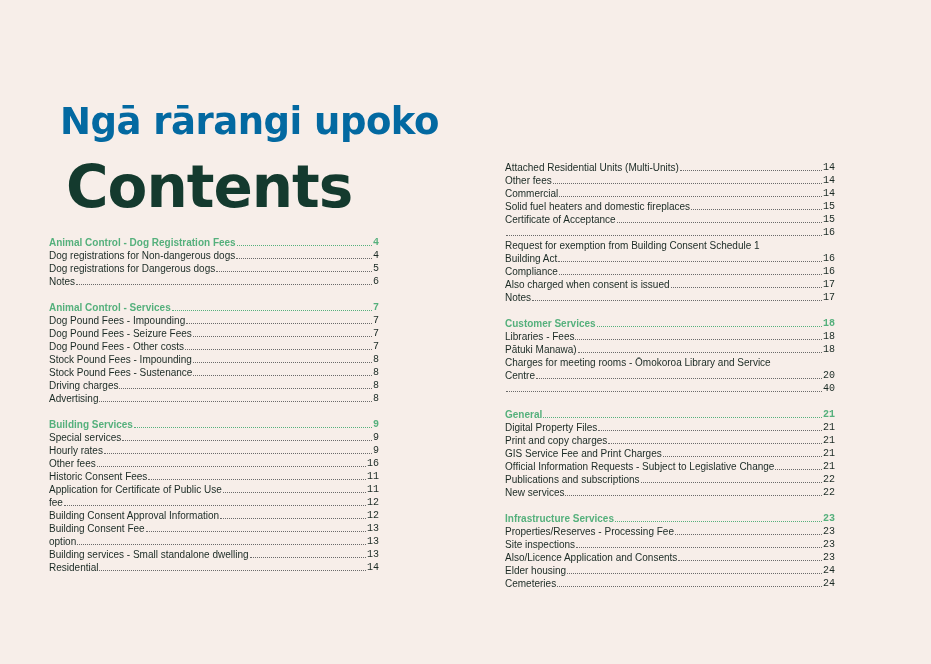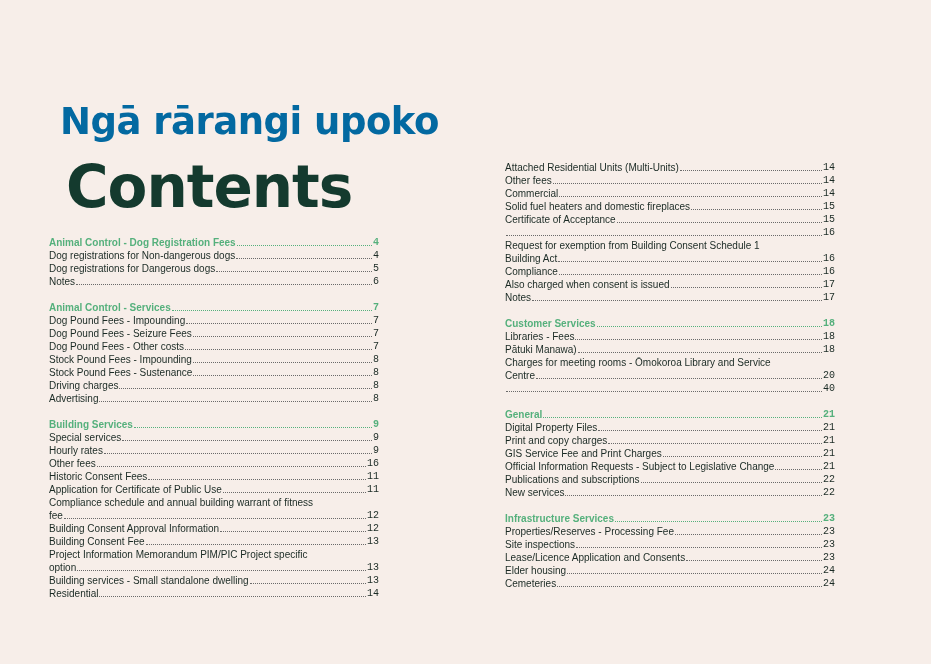--- a/index.html
+++ b/index.html
@@ -137,39 +137,37 @@
         <span class="label">Historic Consent Fees</span>
         <span class="leader"></span>
         <span class="page">11</span>
       </div>
       <div class="row">
         <span class="label">Application for Certificate of Public Use</span>
         <span class="leader"></span>
         <span class="page">11</span>
       </div>
       <div class="row wrap">
-        <div>Compliance schedule and annual building warrant of fitness</div>
         <div class="line2">
           <span class="label">fee</span>
           <span class="leader"></span>
           <span class="page">12</span>
         </div>
       </div>
       <div class="row">
         <span class="label">Building Consent Approval Information</span>
         <span class="leader"></span>
         <span class="page">12</span>
       </div>
       <div class="row">
         <span class="label">Building Consent Fee</span>
         <span class="leader"></span>
         <span class="page">13</span>
       </div>
       <div class="row wrap">
-        <div>Project Information Memorandum PIM/PIC Project specific</div>
         <div class="line2">
           <span class="label">option</span>
           <span class="leader"></span>
           <span class="page">13</span>
         </div>
       </div>
       <div class="row">
         <span class="label">Building services - Small standalone dwelling</span>
         <span class="leader"></span>
         <span class="page">13</span>
@@ -314,21 +312,21 @@
         <span class="label">Properties/Reserves - Processing Fee</span>
         <span class="leader"></span>
         <span class="page">23</span>
       </div>
       <div class="row">
         <span class="label">Site inspections</span>
         <span class="leader"></span>
         <span class="page">23</span>
       </div>
       <div class="row">
-        <span class="label">Lease/Licence Application and Consents</span>
+        <span class="label">Also/Licence Application and Consents</span>
         <span class="leader"></span>
         <span class="page">23</span>
       </div>
       <div class="row">
         <span class="label">Elder housing</span>
         <span class="leader"></span>
         <span class="page">24</span>
       </div>
       <div class="row">
         <span class="label">Cemeteries</span>

